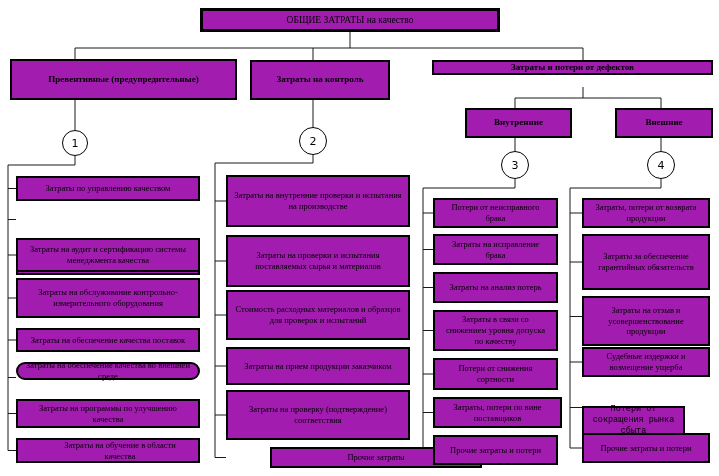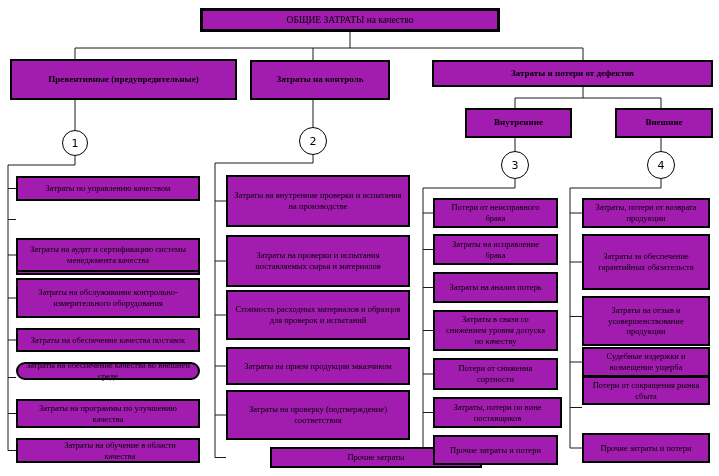--- a/index.html
+++ b/index.html
@@ -33,21 +33,21 @@
              M515 138 V151 M661 138 V151
              M75 156 V165 H8 M313 155 V163 H215
              M515 179 V188 H423 M661 179 V188 H570" fill="none" stroke="#1a1a1a" stroke-width="1"></path>
   <path d="M8 188.5 H16 M8 219.5 H16 M8 255 H16 M8 298 H16 M8 340 H16 M8 377.5 H16 M8 413.5 H16 M8 450.5 H16 M8 165 V450.5 M215 201 H226 M215 261 H226 M215 315 H226 M215 366 H226 M215 415 H226 M215 457.5 H226 M215 163 V457.5 M423 213 H433 M423 249.5 H433 M423 287.5 H433 M423 330.5 H433 M423 374 H433 M423 412.5 H433 M423 450 H433 M423 188 V450 M570 213 H582 M570 262 H582 M570 316.5 H582 M570 362 H582 M570 407.5 H582 M570 448 H582 M570 188 V448" fill="none" stroke="#1a1a1a" stroke-width="1"></path>
     </svg>
 
   <div class="box root" style="left:200px;top:8px;width:300px;height:24px;">ОБЩИЕ ЗАТРАТЫ на качество</div>
 
   <div class="box hdr" style="left:10px;top:59px;width:227px;height:41px;">Превентивные (предупредительные)</div>
   <div class="box hdr" style="left:250px;top:60px;width:140px;height:40px;">Затраты на контроль</div>
-  <div class="box hdr" style="left:432px;top:60px;width:281px;height:27px;">Затраты и потери от дефектов</div>
+  <div class="box hdr" style="left:432px;top:60px;width:281px;height:15px;">Затраты и потери от дефектов</div>
 
   <div class="box hdr" style="left:615px;top:108px;width:98px;height:30px;">Внешние</div>
   <div class="box hdr" style="left:465px;top:108px;width:107px;height:30px;">Внутренние</div>
 
   <div class="circle" style="left:62px;top:130px;width:26px;height:26px;">1</div>
   <div class="circle" style="left:299px;top:127px;width:28px;height:28px;">2</div>
   <div class="circle" style="left:501px;top:151px;width:28px;height:28px;">3</div>
   <div class="circle" style="left:647px;top:151px;width:28px;height:28px;">4</div>
 
 <div class="box item" style="left: 16px; top: 176px; width: 184px; height: 25px;">Затраты по управлению качеством</div>
@@ -68,15 +68,15 @@
     <div class="box item" style="left: 433px; top: 234px; width: 125px; height: 31px;">Затраты на исправление брака</div>
     <div class="box item" style="left: 433px; top: 272px; width: 125px; height: 31px;">Затраты на анализ потерь</div>
     <div class="box item" style="left: 433px; top: 310px; width: 125px; height: 41px;">Затраты в связи со снижением уровня допуска по качеству</div>
     <div class="box item" style="left: 433px; top: 358px; width: 125px; height: 32px;">Потери от снижения сортности</div>
     <div class="box item" style="left: 433px; top: 397px; width: 129px; height: 31px;">Затраты, потери по вине поставщиков</div>
     <div class="box item" style="left: 433px; top: 435px; width: 125px; height: 30px;">Прочие затраты и потери</div>
     <div class="box item" style="left: 582px; top: 198px; width: 128px; height: 30px;">Затраты, потери от возврата продукции</div>
     <div class="box item" style="left: 582px; top: 234px; width: 128px; height: 56px;">Затраты за обеспечение гарантийных обязательств</div>
     <div class="box item" style="left: 582px; top: 296px; width: 128px; height: 50px;">Затраты на отзыв и усовершенствование продукции</div>
     <div class="box item" style="left: 582px; top: 347px; width: 128px; height: 30px;">Судебные издержки и возмещение ущерба</div>
-    <div class="box item" style="left: 582px; top: 376px; width: 128px; height: 29px;">Потери от сокращения рынка сбыта</div>
+    <div class="box item" style="left: 582px; top: 406px; width: 103px; height: 29px; font-family: Liberation Mono, monospace;">Потери от сокращения рынка сбыта</div>
     <div class="box item" style="left: 582px; top: 433px; width: 128px; height: 30px;">Прочие затраты и потери</div>
   </div>
 
 </body></html>

